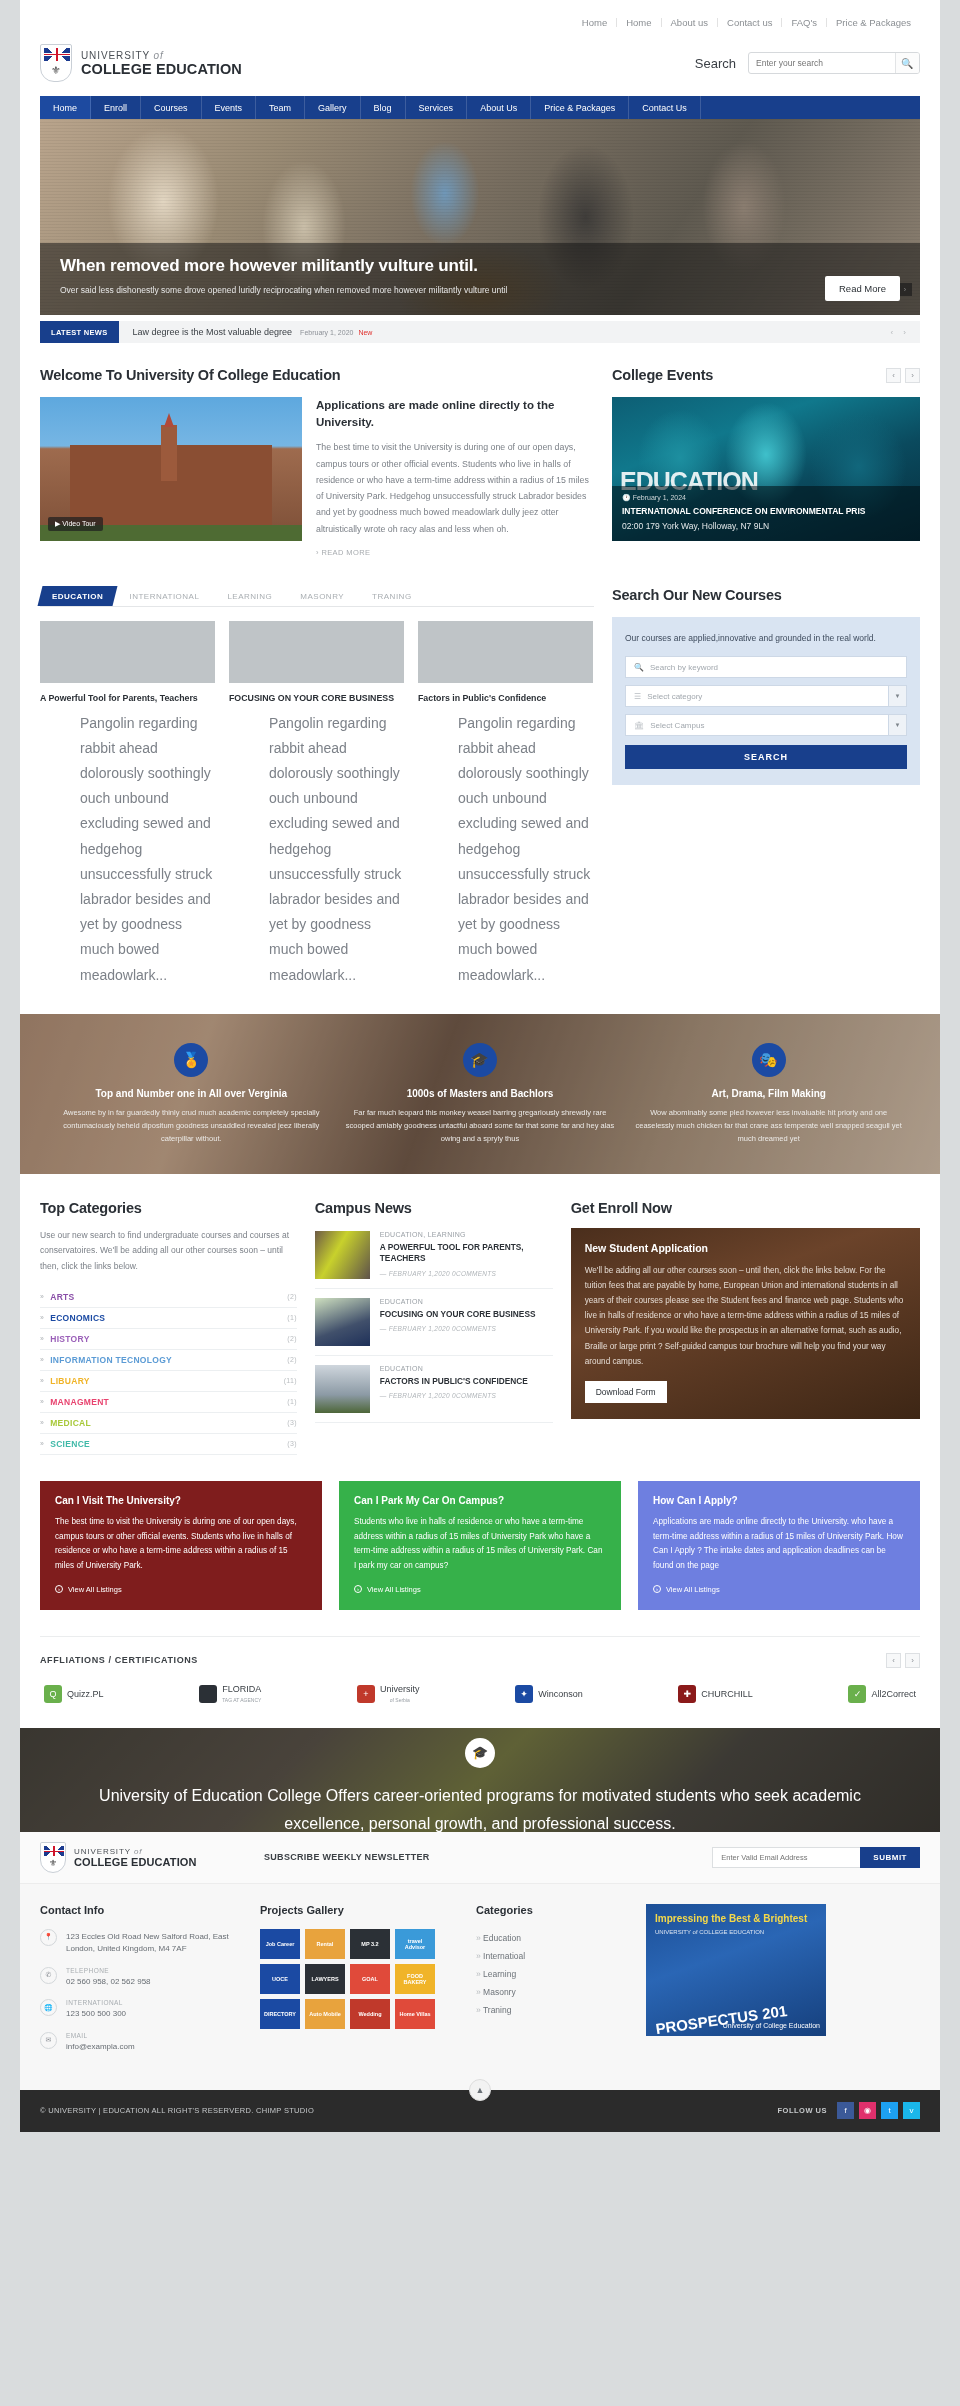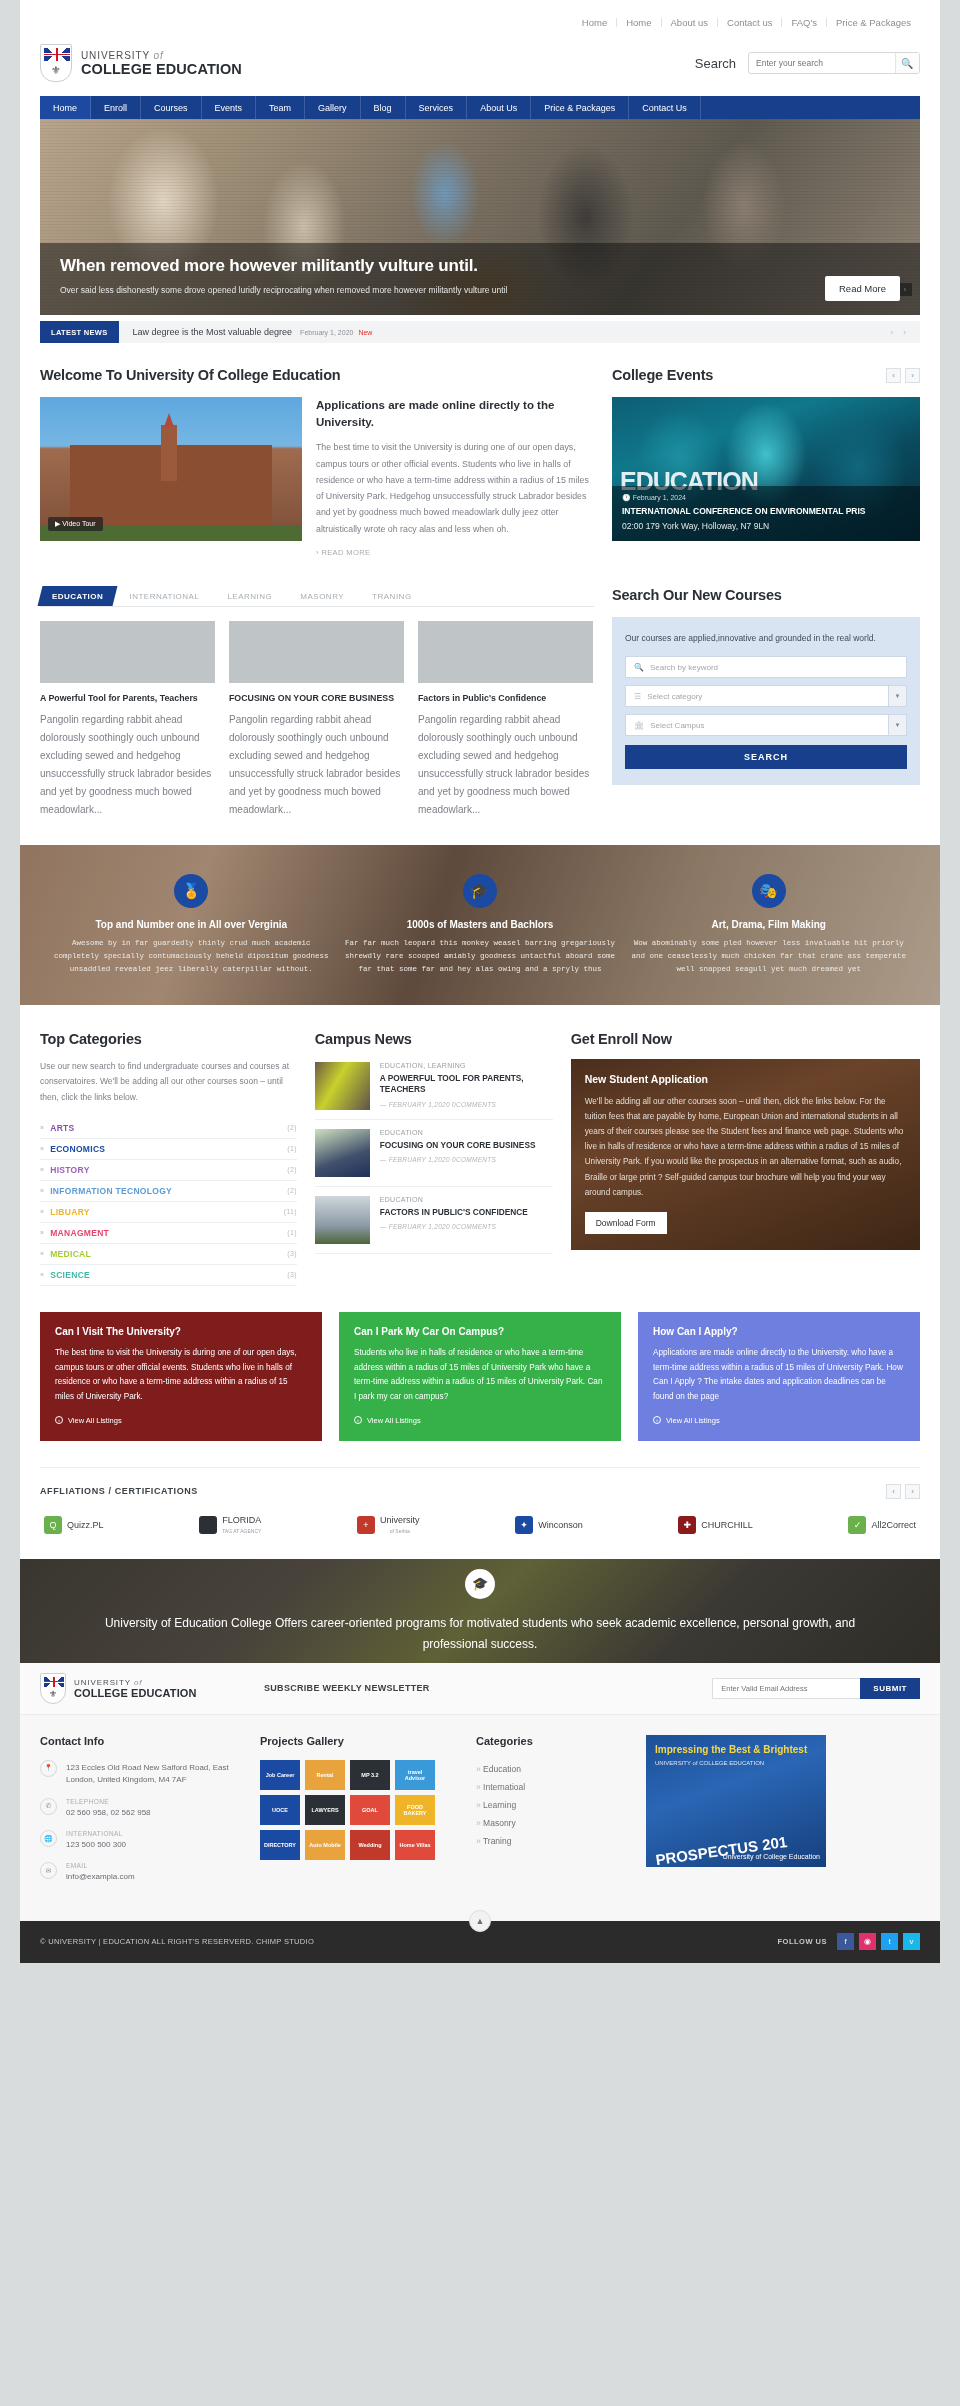--- a/index.html
+++ b/index.html
@@ -145,21 +145,21 @@
   .tabs .tb.on { background:#183f8c; color:#fff; height:20px; display:flex; align-items:center;
                  font-weight:bold; transform:skewX(-14deg); padding:0 12px; }
   .tabs .tb.on span { transform:skewX(14deg); }
   .ccards { display:flex; gap:14px; margin-top:14px; }
   .ccard { width:175px; }
   .ccard .cimg { height:62px; background:#bfc4c7; position:relative; overflow:hidden; }
   .ci1 { background:linear-gradient(120deg,#6d5a46 0%,#caa24a 26%,#c8d12c 40%,#8a7f6a 60%,#5e524a 100%); }
   .ci2 { background:linear-gradient(160deg,#cfe0c0 0%,#8fae6d 30%,#41506b 58%,#1e3059 100%); }
   .ci3 { background:linear-gradient(180deg,#cfd6dd 0%,#b2bcc6 45%,#8c9aa5 62%,#4d6638 100%); }
   .ccard h5 { font-size:8.8px; font-weight:bold; color:#2b3036; margin-top:9px; line-height:1.45; }
-  .ccard p { font-size:10px; color:#7c8188; line-height:1.8; margin-top:6px; }
+  .ccard p { font-size:14px; color:#7c8188; line-height:1.8; margin-top:6px;margin-left:40px; }
 
   .searchpanel { width:308px; }
   .sp-body { background:#d9e4f2; padding:14px 13px 16px; margin-top:14px; }
   .sp-body .intro { font-size:8.5px; color:#3d4a5c; line-height:1.7; margin-bottom:11px; }
   .spf { display:flex; align-items:center; height:22px; background:#fff; border:1px solid #cdd8e6;
          margin-bottom:7px; font-size:8px; color:#a2a8ae; padding:0 8px; position:relative; }
   .spf .ic { margin-right:6px; color:#b9bec3; font-size:8px; }
   .spf .car { position:absolute; right:0; top:0; bottom:0; width:18px; background:#eef2f7;
               border-left:1px solid #cdd8e6; display:flex; align-items:center;
               justify-content:center; font-size:6px; color:#7e858c; }
@@ -170,21 +170,21 @@
   
   .strip { height:160px; position:relative; overflow:hidden;
            background:linear-gradient(110deg,#b08f77 0%,#c7a98f 20%,#6b5546 45%,#a8937d 70%,#d8c6b2 100%); }
   .strip .ov { position:absolute; inset:0; background:rgba(60,45,35,.28); }
   .strip .cols { position:relative; display:flex; height:100%; align-items:center;
                  padding:0 34px; gap:14px; }
   .fcol { flex:1; text-align:center; color:#fff; }
   .fic { width:34px; height:34px; border-radius:50%; background:#1b4aa3; margin:0 auto 11px;
          display:flex; align-items:center; justify-content:center; font-size:15px; color:#fff; }
   .fcol h4 { font-size:10px; font-weight:bold; margin-bottom:7px; }
-  .fcol p { font-size:7.5px; line-height:1.75; color:#eceae7;font-family:Liberation Mono, monospace; }
+  .fcol p { font-size:7.5px; line-height:1.75; color:#eceae7; }
 
   
   .three { display:flex; gap:18px; padding:26px 0 20px; }
   .c1 { width:272px; } .c2 { width:252px; } .c3 { width:370px; }
   .catdesc { font-size:8.5px; line-height:1.85; color:#7c8188; margin-top:12px; }
   .catlist { margin-top:12px; }
   .catrow { display:flex; align-items:center; border-bottom:1px solid #eceff1;
             padding:5px 0; font-size:8.5px; font-weight:bold; letter-spacing:.3px; }
   .catrow .ar { color:#c0c4c7; margin-right:6px; font-size:7px; }
   .catrow .ct { margin-left:auto; color:#b9bdc0; font-weight:normal; font-size:7px; }
@@ -224,21 +224,21 @@
             justify-content:center; font-size:9px; color:#fff; }
 
   
   .banner { height:104px; position:relative; overflow:hidden;
             background:linear-gradient(135deg,#4e4a42 0%,#6e6458 30%,#9aa04e 50%,#54514a 72%,#3b3833 100%); }
   .banner .ov { position:absolute; inset:0; background:rgba(35,33,30,.5); }
   .banner .circ { position:absolute; left:50%; top:10px; transform:translateX(-50%);
                   width:30px; height:30px; border-radius:50%; background:#fff;
                   display:flex; align-items:center; justify-content:center;
                   font-size:13px; color:#5a6068; }
-  .banner p { position:relative; text-align:center; color:#fff; font-size:12px;
+  .banner p { position:relative; text-align:center; color:#fff; font-size:16px;
               line-height:1.75; padding:54px 60px 0; }
 
   
   .nl { background:#fafafa; border-bottom:1px solid #ececec; height:52px;
         display:flex; align-items:center; padding:0 20px; }
   .nl .brand2 { display:flex; align-items:center; gap:8px; width:200px; }
   .nl .ttl { font-size:9px; font-weight:bold; color:#3c4146; letter-spacing:.3px; }
   .nlform { margin-left:auto; display:flex; }
   .nlform input { width:148px; height:21px; border:1px solid #dcdfe1; border-right:none;
                   font-size:7.5px; color:#a2a8ae; padding-left:8px; outline:none;

